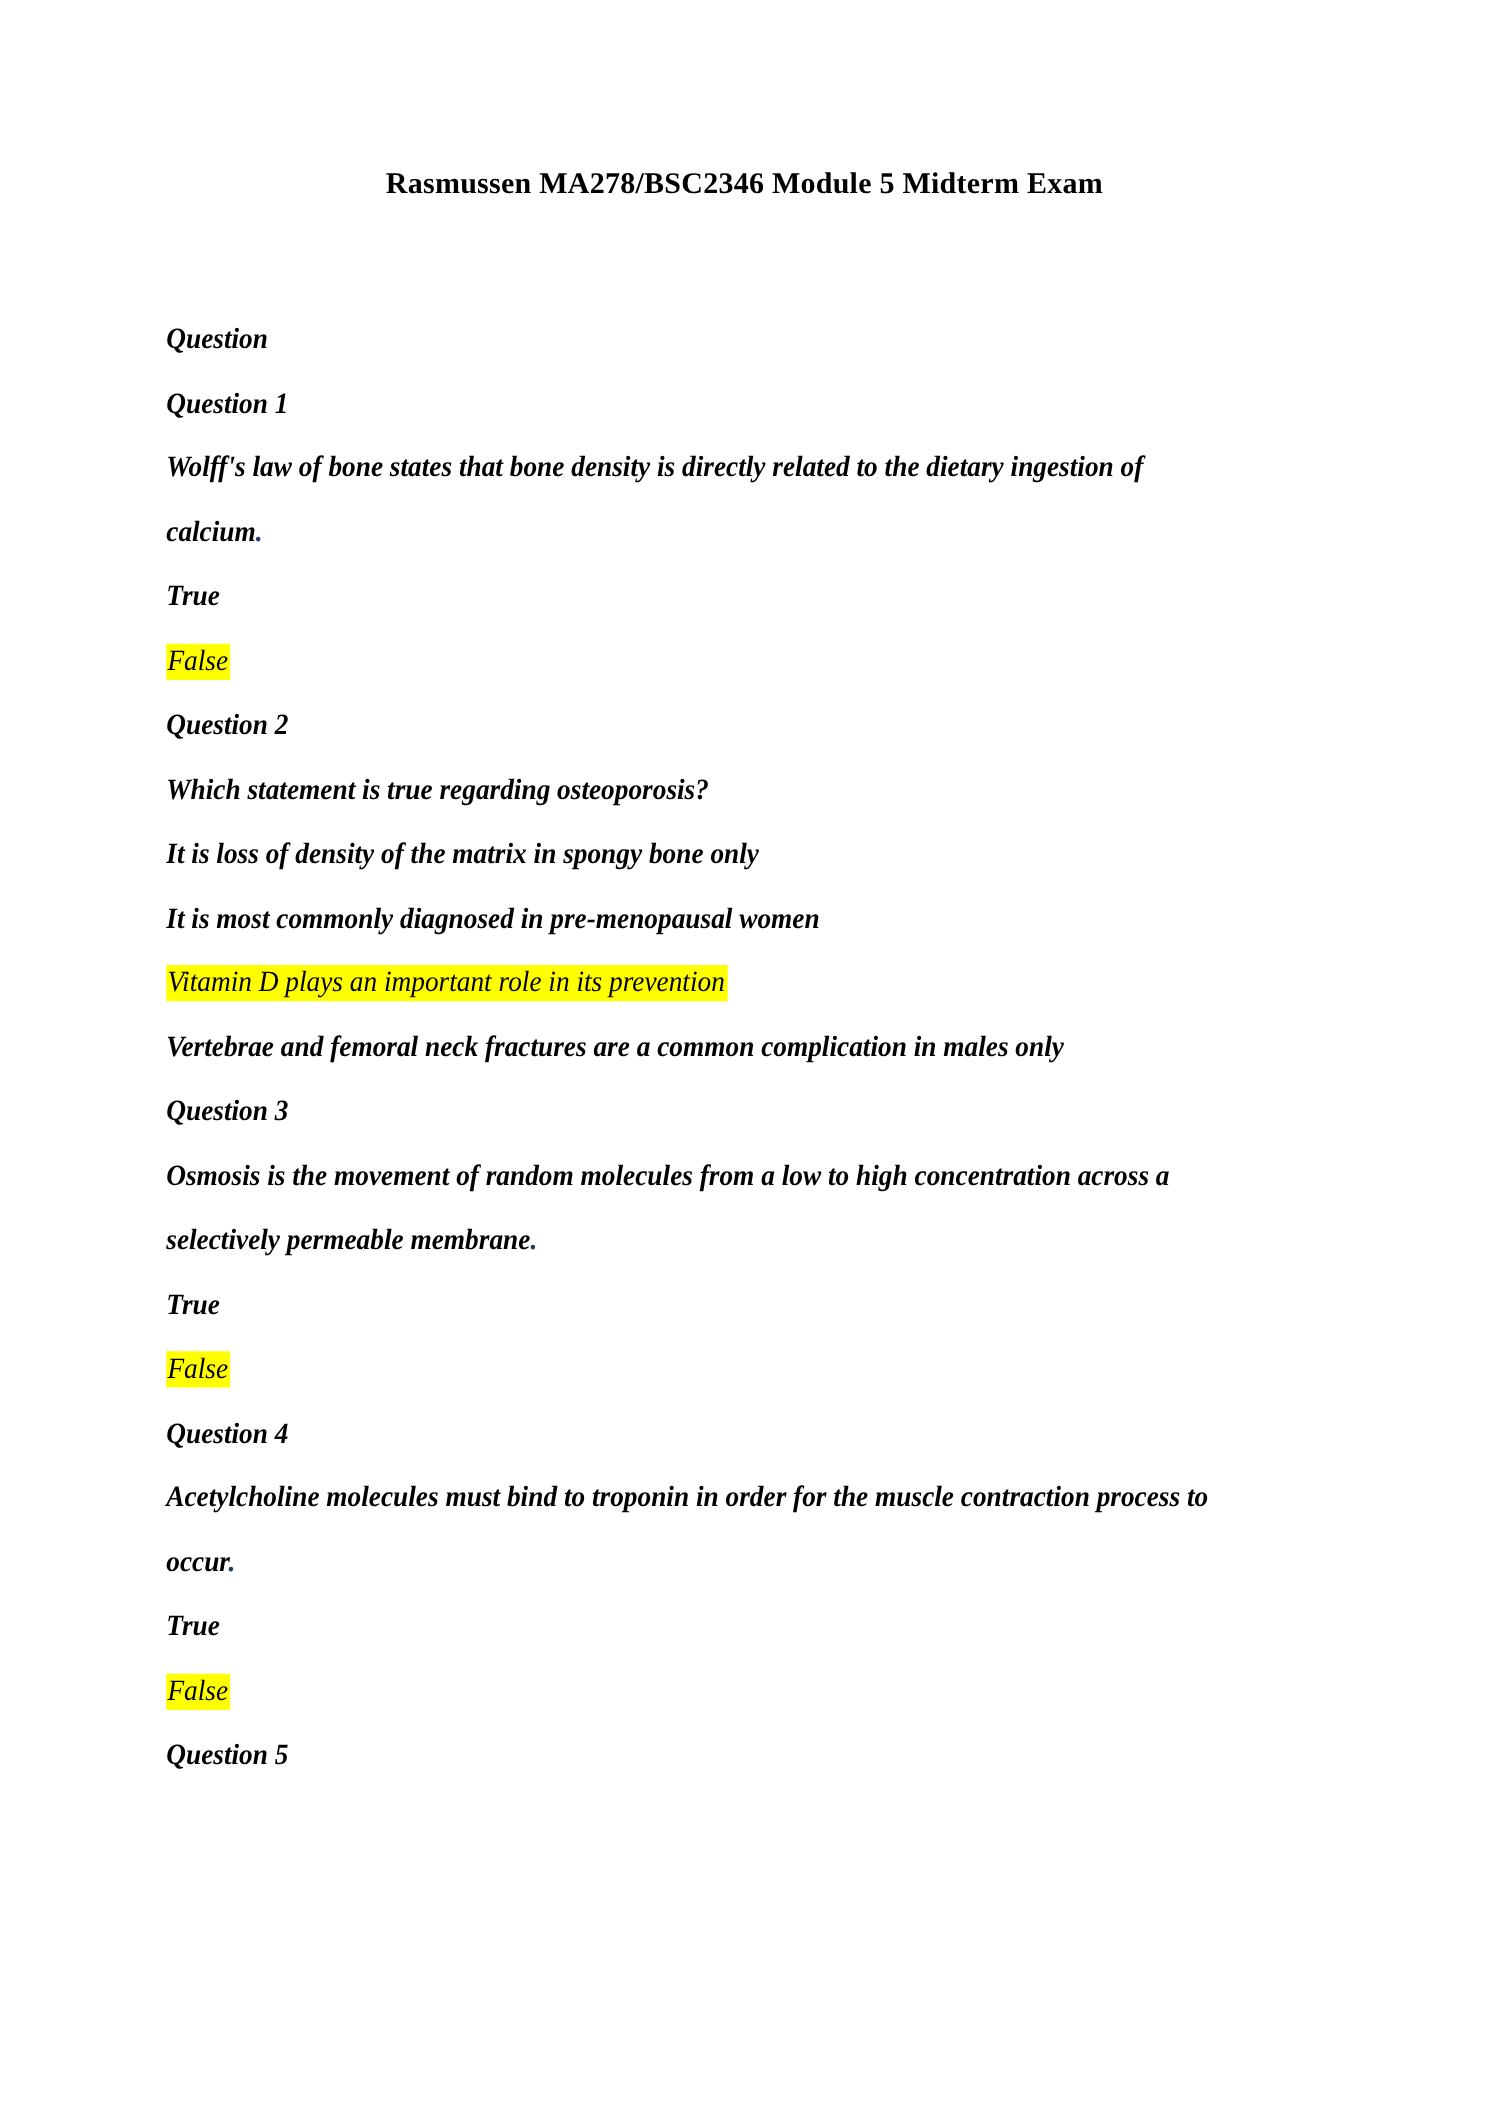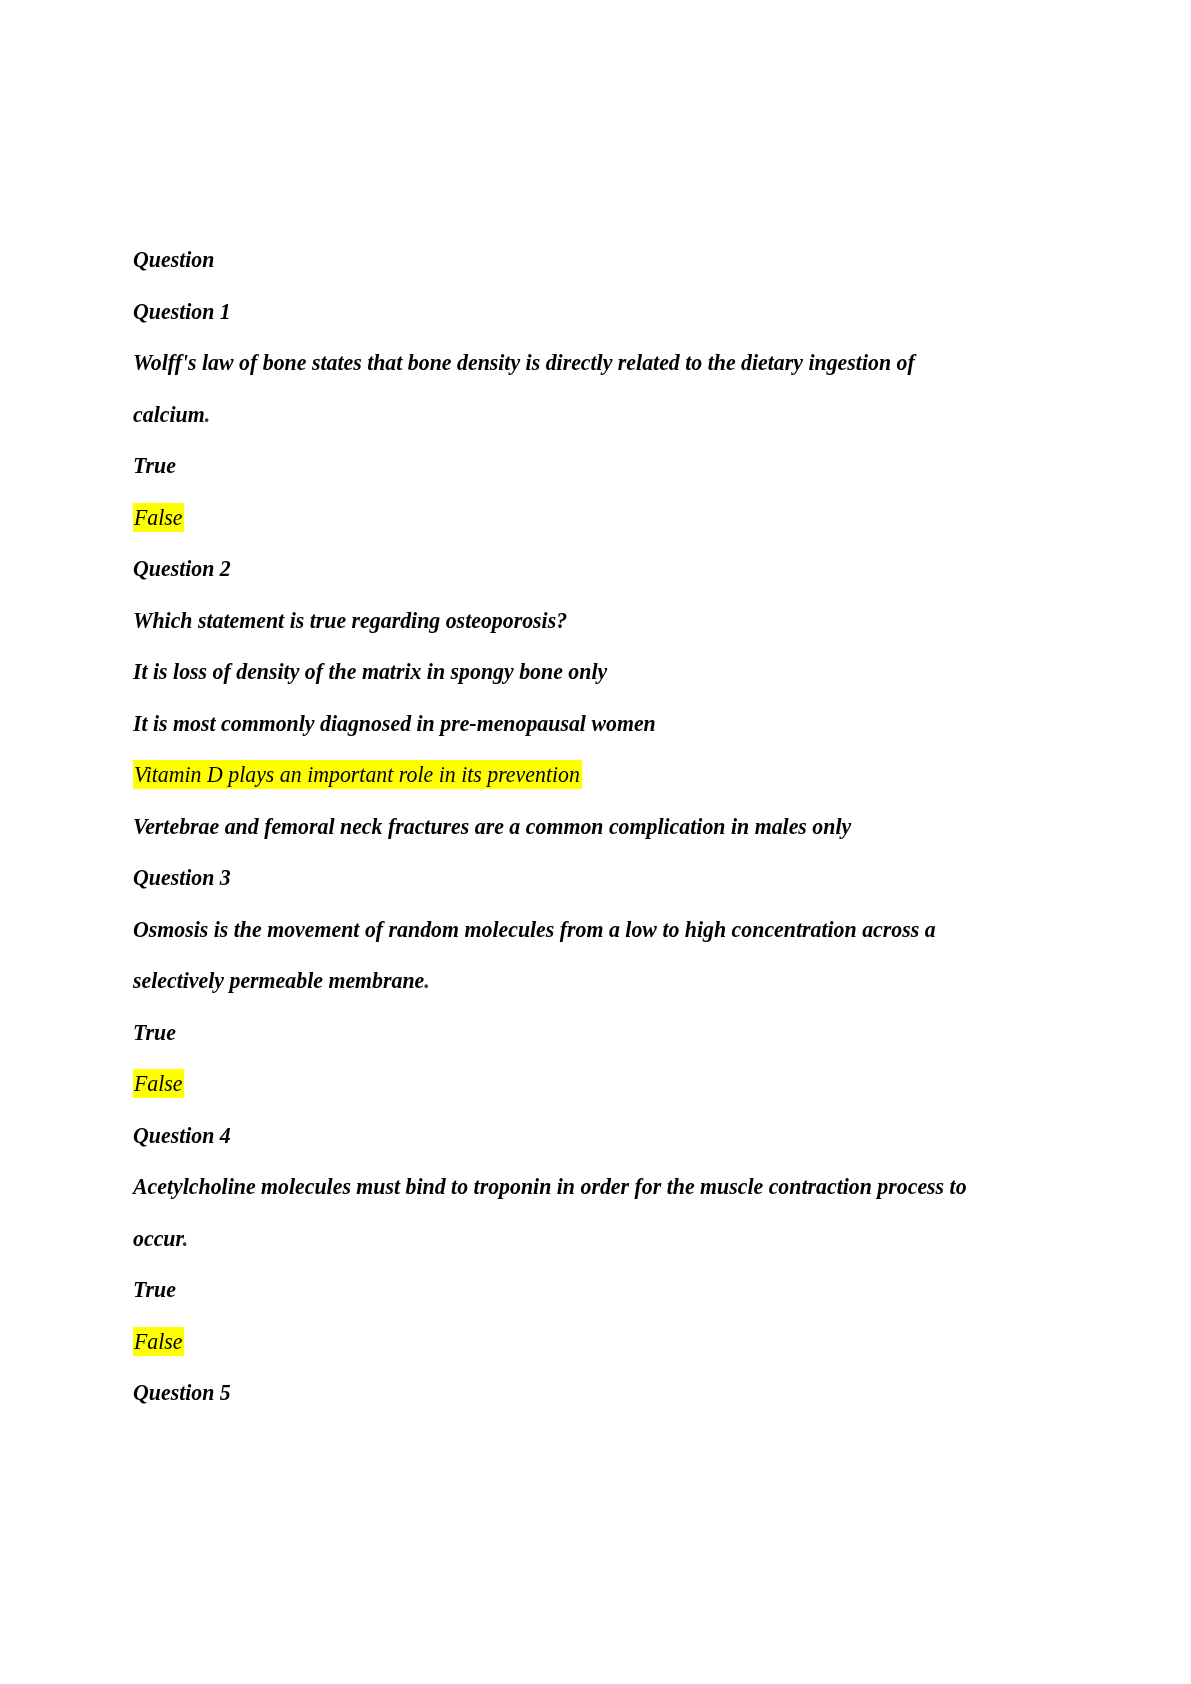--- a/index.html
+++ b/index.html
@@ -32,21 +32,21 @@
     font-style: normal;
     font-size: 24px;
     letter-spacing: 0.2px;
     font-family: "Liberation Serif", "DejaVu Serif", serif;
     white-space: nowrap;
   }
 
   .body-block {
     position: absolute;
     left: 133px;
-    top: 234px;
+    top: 246px;
     width: 880px;
   }
 
   
   .line {
     font-style: italic;
     font-weight: bold;
     font-size: 23.5px;
     line-height: 51.5px;
     height: 51.5px;
@@ -72,20 +72,21 @@
 
   .period-blue {
     color: #1f3864;
   }
 </style>
 </head>
 <body>
 
 <div class="page">
 
+  <div class="doc-title">Rasmussen MA278/BSC2346 Module 5 Midterm Exam</div>
 
   <div class="body-block">
     <div class="line"><span class="mark">Question</span></div>
     <div class="line"><span class="mark">Question 1</span></div>
     <div class="line"><span class="mark">Wolff's law of bone states that bone density is directly related to the dietary ingestion of</span></div>
     <div class="line"><span class="mark">calcium<span class="period-blue" style="color: rgb(31, 56, 100);">.</span></span></div>
     <div class="line"><span class="mark">True</span></div>
     <div class="line hl"><span class="mark">False</span></div>
     <div class="line"><span class="mark">Question 2</span></div>
     <div class="line"><span class="mark">Which statement is true regarding osteoporosis?</span></div>

